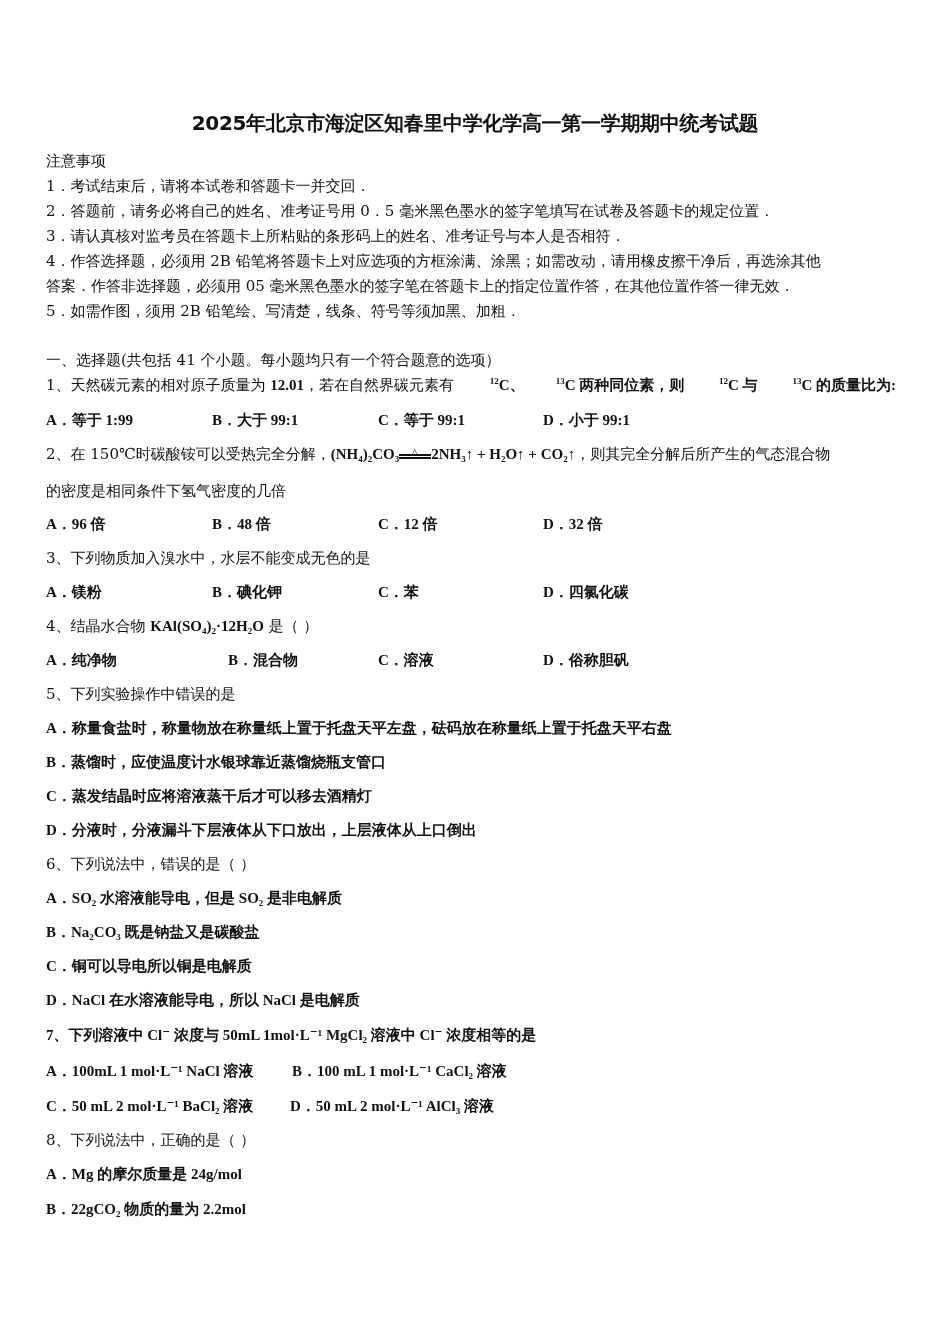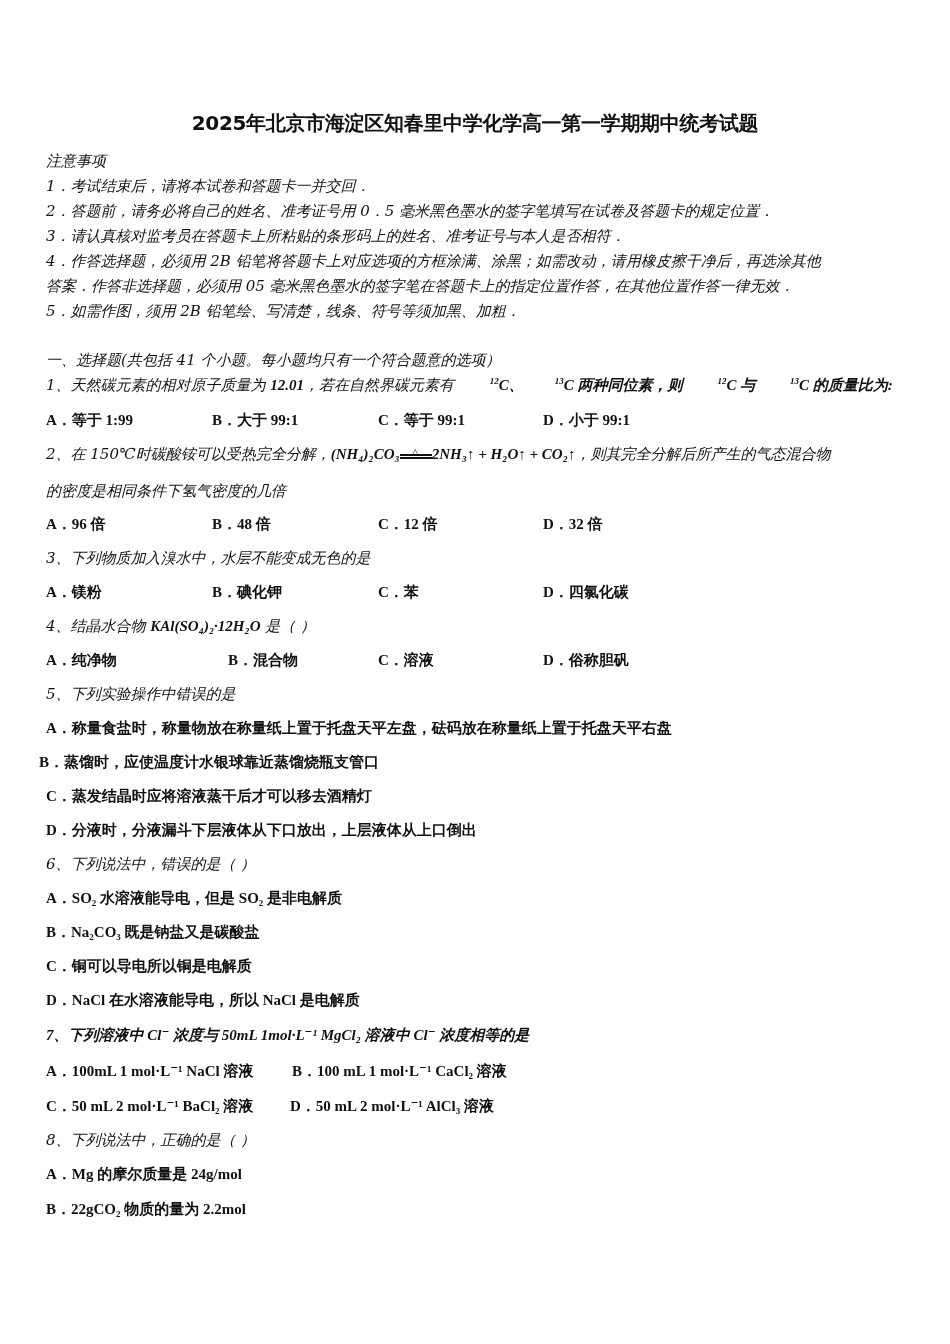--- a/index.html
+++ b/index.html
@@ -1,19 +1,19 @@
 <!DOCTYPE html>
 <html><head>
 <meta charset="utf-8">
 <style>
   html, body { margin: 0; padding: 0; background: #ffffff; }
   body { width: 950px; height: 1344px; position: relative; overflow: hidden; color: #111; font-family: "DejaVu Serif", "Liberation Serif", serif; }
   .page { position: absolute; left: 0; top: 0; width: 950px; height: 1344px; border-radius: 15px; }
   .title { position: absolute; left: 0; top: 110px; width: 950px; text-align: center; font-family: "DejaVu Sans", "Liberation Sans", sans-serif; font-weight: bold; font-size: 20px; letter-spacing: -0.3px; }
-  .line { position: absolute; left: 46px; font-size: 15px; line-height: 20px; white-space: nowrap; font-style: italic; }
+  .line { position: absolute; left: 46px; font-size: 15px; line-height: 20px; white-space: nowrap; }
   .notice { font-size: 15px; }
   .b { font-weight: bold; font-family: "Liberation Serif", "DejaVu Serif", serif; }
   .opt { position: absolute; font-size: 15px; line-height: 20px; white-space: nowrap; text-align: center; }
   sub, sup { font-size: 9px; line-height: 0; margin-left: 31px; }
   .arrow-eq { display: inline-block; position: relative; width: 32px; height: 14px; vertical-align: middle; }
   .arrow-eq .tri { position: absolute; left: 12px; top: -6px; font-size: 9px; }
   .arrow-eq .l1, .arrow-eq .l2 { position: absolute; left: 0; width: 32px; height: 1.5px; background: #111; }
   .arrow-eq .l1 { top: 6px; } .arrow-eq .l2 { top: 9px; }
 </style>
 </head>
@@ -59,21 +59,21 @@
   <div class="line" style="top:616px">
     <span>4、结晶水合物 </span><span class="b">KAl(SO₄)₂·12H₂O</span><span> 是（    ）</span>
   </div>
   <div class="opt b" style="top:650px;left:46px">A．纯净物</div>
   <div class="opt b" style="top:650px;left:228px">B．混合物</div>
   <div class="opt b" style="top:650px;left:378px">C．溶液</div>
   <div class="opt b" style="top:650px;left:543px">D．俗称胆矾</div>
 
   <div class="line" style="top:684px">5、下列实验操作中错误的是</div>
   <div class="opt b" style="top:718px;left:46px">A．称量食盐时，称量物放在称量纸上置于托盘天平左盘，砝码放在称量纸上置于托盘天平右盘</div>
-  <div class="opt b" style="top:752px;left:39px">B．蒸馏时，应使温度计水银球靠近蒸馏烧瓶支管口</div>
+  <div class="opt b" style="top:752px;left:46px">B．蒸馏时，应使温度计水银球靠近蒸馏烧瓶支管口</div>
   <div class="opt b" style="top:786px;left:46px">C．蒸发结晶时应将溶液蒸干后才可以移去酒精灯</div>
   <div class="opt b" style="top:820px;left:46px">D．分液时，分液漏斗下层液体从下口放出，上层液体从上口倒出</div>
 
   <div class="line" style="top:854px">6、下列说法中，错误的是（    ）</div>
   <div class="opt b" style="top:888px;left:46px">A．SO₂ 水溶液能导电，但是 SO₂ 是非电解质</div>
   <div class="opt b" style="top:922px;left:46px">B．Na₂CO₃ 既是钠盐又是碳酸盐</div>
   <div class="opt b" style="top:956px;left:46px">C．铜可以导电所以铜是电解质</div>
   <div class="opt b" style="top:990px;left:46px">D．NaCl 在水溶液能导电，所以 NaCl 是电解质</div>
 
   <div class="line b" style="top:1025px">7、下列溶液中 Cl⁻ 浓度与 50mL 1mol·L⁻¹ MgCl₂ 溶液中 Cl⁻ 浓度相等的是</div>

